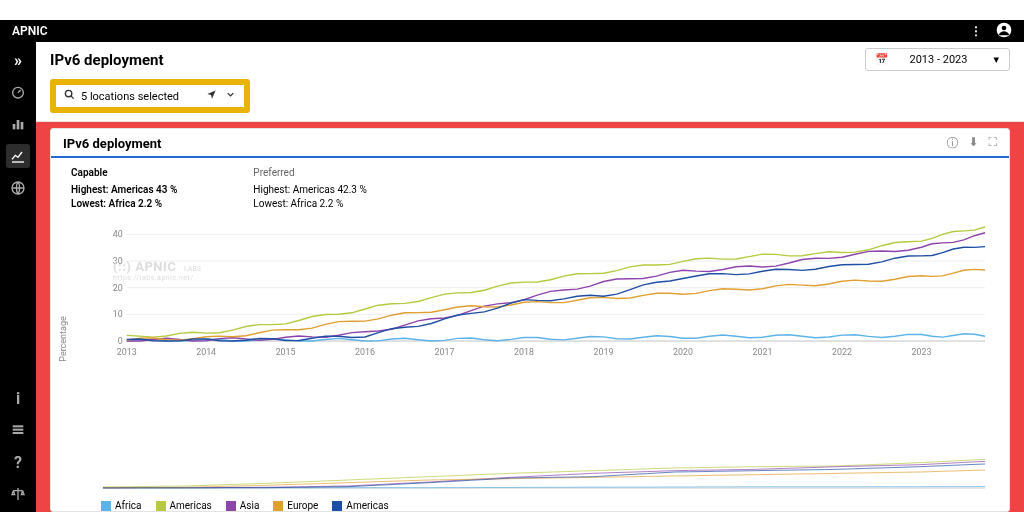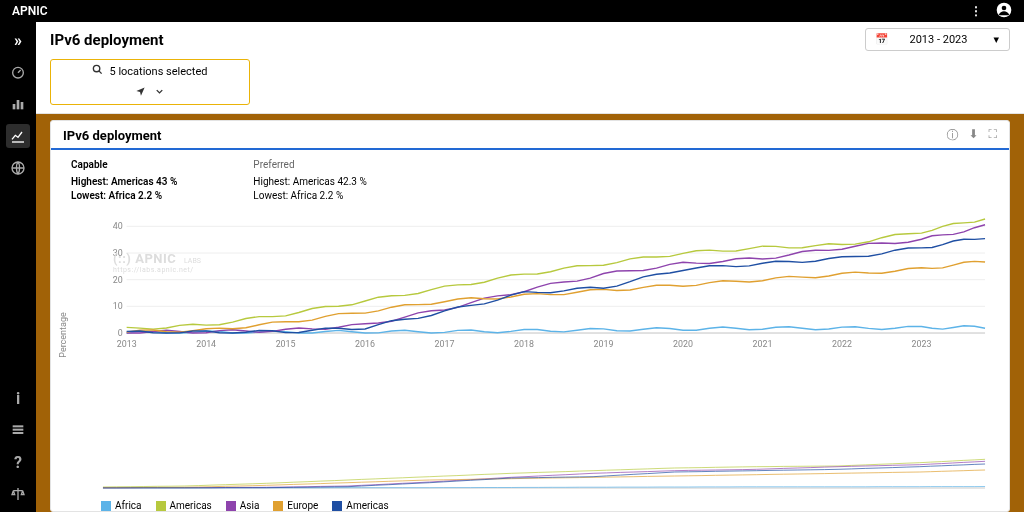--- a/index.html
+++ b/index.html
@@ -1,32 +1,32 @@
 <!DOCTYPE html>
 <html><head>
 <meta charset="utf-8">
 <style>
 * { margin: 0; padding: 0; box-sizing: border-box; font-family: -apple-system, BlinkMacSystemFont, "Segoe UI", Roboto, sans-serif; }
 body { background: #fff; width: 1024px; height: 512px; overflow: hidden; display: flex; flex-direction: column; }
-.topbar { height: 22px; background: #000; color: #fff; display: flex; align-items: center; justify-content: space-between; padding: 0 12px; font-size: 12px; font-weight: 600; }
+.topbar { height: 22px; background: #000; color: #fff; display: flex; align-items: center; justify-content: space-between; padding: 0 12px; font-size: 12px; font-weight: 600; margin-top: 20px; }
 .topbar-right { display: flex; align-items: center; gap: 14px; }
 .kebab, .account-icon { cursor: pointer; }
 .main { flex: 1; display: flex; overflow: hidden; }
 .sidebar { width: 36px; background: #000; color: #bbb; display: flex; flex-direction: column; justify-content: space-between; padding: 6px 0; }
 .sidebar-group { display: flex; flex-direction: column; align-items: center; gap: 8px; }
 .sidebar-item { width: 24px; height: 24px; display: flex; align-items: center; justify-content: center; cursor: pointer; border-radius: 3px; color: #aaa; }
 .sidebar-item.active { background: #2d2d2d; color: #fff; }
 .sidebar-item svg { width: 16px; height: 16px; }
-.content { flex: 1; display: flex; flex-direction: column; background: #a16207; overflow: hidden; }
+.content { flex: 1; display: flex; flex-direction: column; background: #ef4444; overflow: hidden; }
 .header-row { display: flex; align-items: center; justify-content: space-between; padding: 6px 14px 4px; background: #fff; }
 .page-title { font-size: 15px; font-weight: 700; }
 .date-picker { display: flex; align-items: center; gap: 20px; border: 1px solid #ccc; border-radius: 3px; padding: 4px 10px; font-size: 11px; cursor: pointer; }
 .date-picker .chev { margin-left: 6px; }
 .location-row { padding: 4px 14px 8px; background: #fff; border-bottom: 1px solid #e3e3e3; }
-.location-picker { display: inline-flex; align-items: center; gap: 8px; border: 1px solid #eab308; border-radius: 3px; padding: 4px 8px; font-size: 11px; width: 200px; justify-content: space-between; cursor: pointer; flex-direction: column; }
+.location-picker { display: inline-flex; align-items: center; gap: 8px; border: 6px solid #eab308; border-radius: 3px; padding: 4px 8px; font-size: 11px; width: 200px; justify-content: space-between; cursor: pointer; }
 .location-picker .left { display: flex; align-items: center; gap: 6px; }
 .location-picker .right { display: flex; align-items: center; gap: 8px; }
 .panel { margin: 6px 14px 0; background: #fff; border: 1px solid #e3e3e3; border-radius: 3px; flex: 1; display: flex; flex-direction: column; overflow: hidden; }
 .panel-header { display: flex; align-items: center; justify-content: space-between; padding: 6px 12px 4px; border-bottom: 2px solid #2269d4; }
 .panel-title { font-size: 13px; font-weight: 700; }
 .panel-actions { display: flex; gap: 10px; color: #888; }
 .panel-actions span { cursor: pointer; font-size: 12px; }
 .stats-row { display: flex; gap: 76px; padding: 8px 20px 2px; font-size: 10px; }
 .stats-col .stat-label { font-weight: 600; margin-bottom: 3px; font-size: 10px; }
 .stats-col div { line-height: 1.4; }

